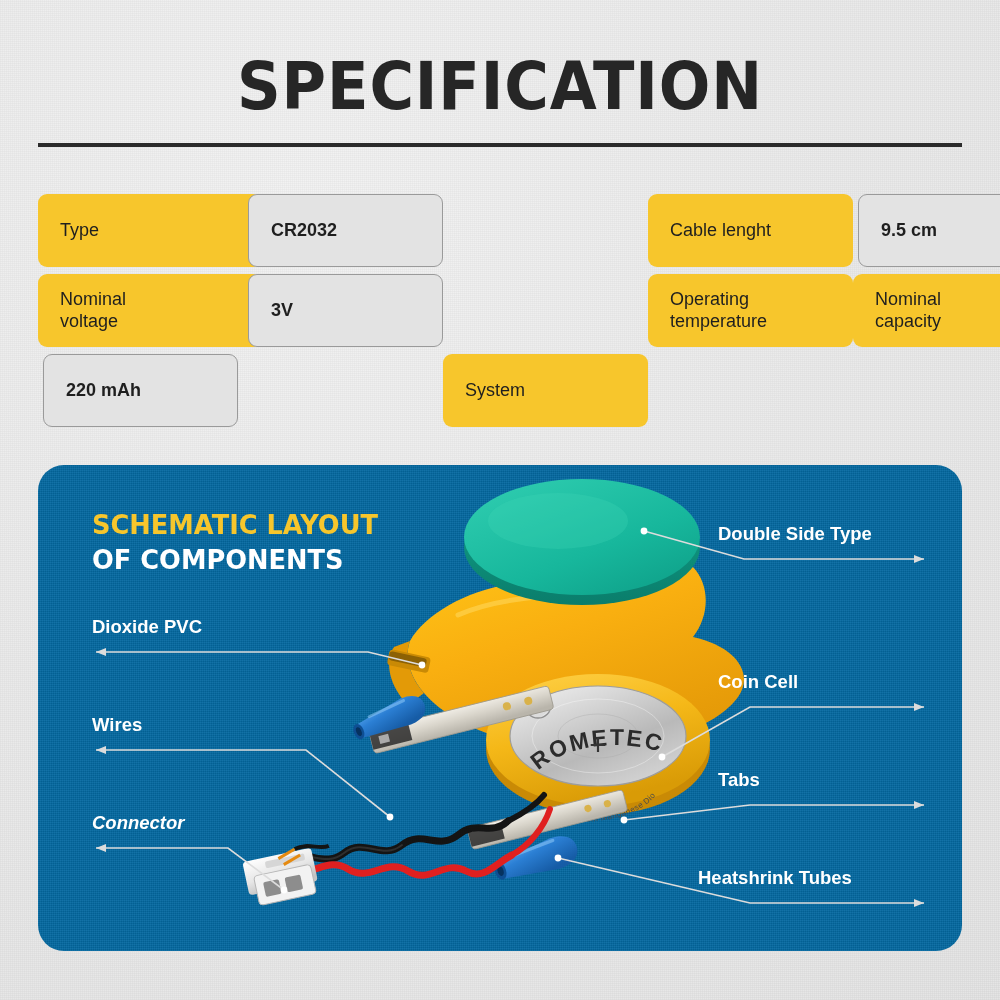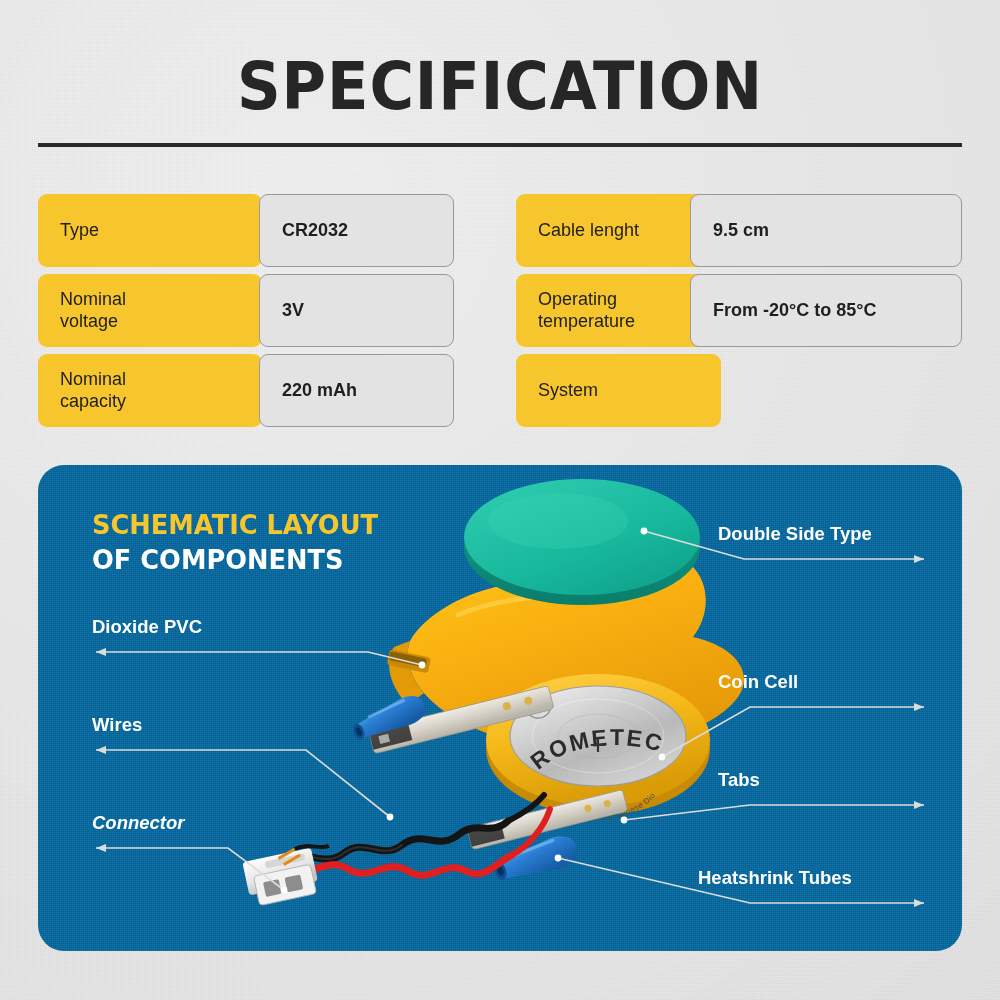--- a/index.html
+++ b/index.html
@@ -58,24 +58,24 @@
     background:#F7C62C;
     color:#1f1f1f;
     font-weight:normal;
     width:224px;
   }
   .cell-value {
     background:#e3e3e3;
     border:1px solid #9a9a9a;
     color:#1f1f1f;
     font-weight:bold;
-    margin-left:16px;
+    margin-left:5px;
     width:195px;
   }
-  .cell-label.right { width:205px;margin-left:36px; }
+  .cell-label.right { width:205px; }
   .cell-value.right { width:272px; margin-left:5px; }
   .spacer { }
 
   
   .panel {
     position:absolute; left:38px; top:465px; width:924px; height:486px;
     border-radius:26px;
     background:#0369a1;
     overflow:hidden;
   }
@@ -138,23 +138,20 @@
       <span style="white-space:pre-line">Nominal
 voltage</span>
     </div>
     <div class="cell cell-value">
       <span>3V</span>
     </div>
     <div class="spacer"></div>
     <div class="cell cell-label right">
       <span style="white-space:pre-line">Operating
 temperature</span>
-    </div>
-    <div class="cell cell-value right">
-      <span>From -20°C to 85°C</span>
     </div>
 
     <div class="cell cell-label">
       <span style="white-space:pre-line">Nominal
 capacity</span>
     </div>
     <div class="cell cell-value">
       <span>220 mAh</span>
     </div>
     <div class="spacer"></div>

